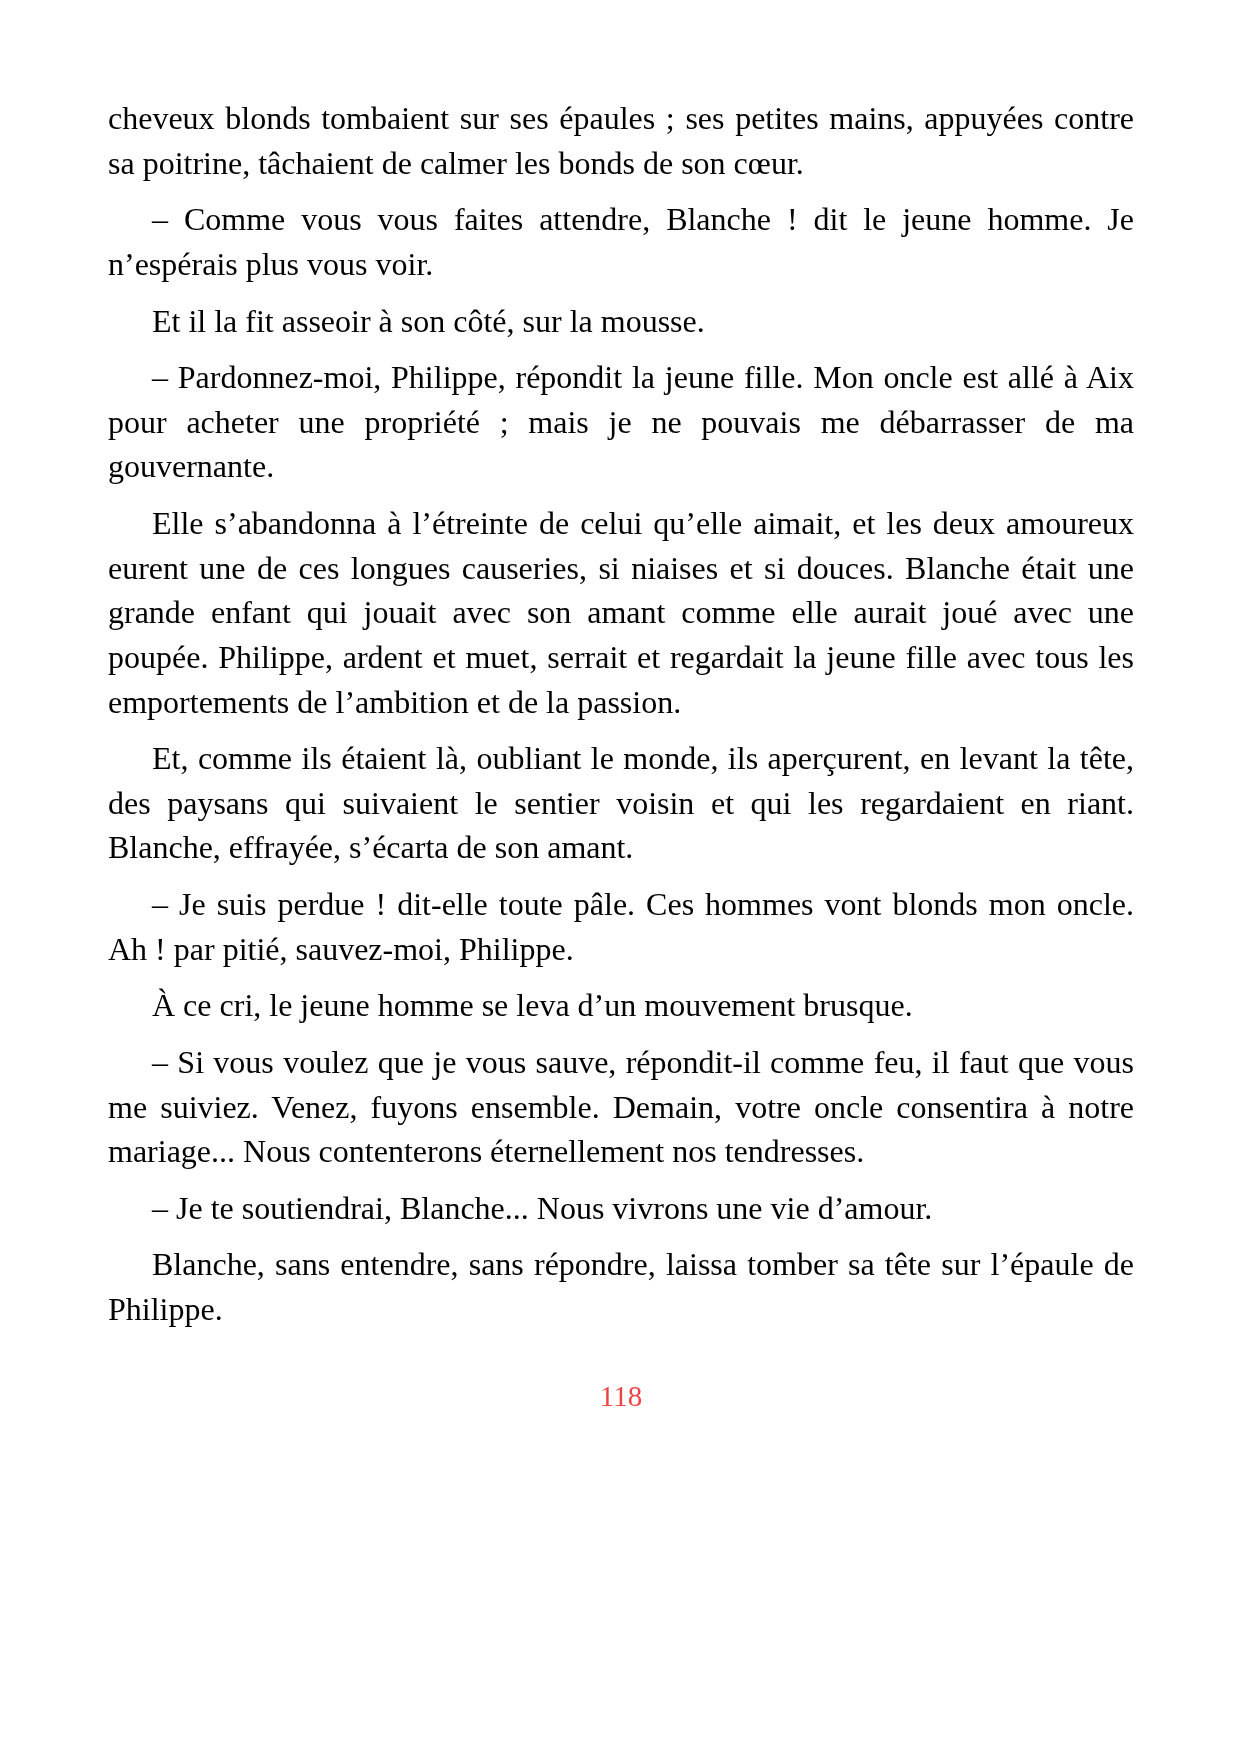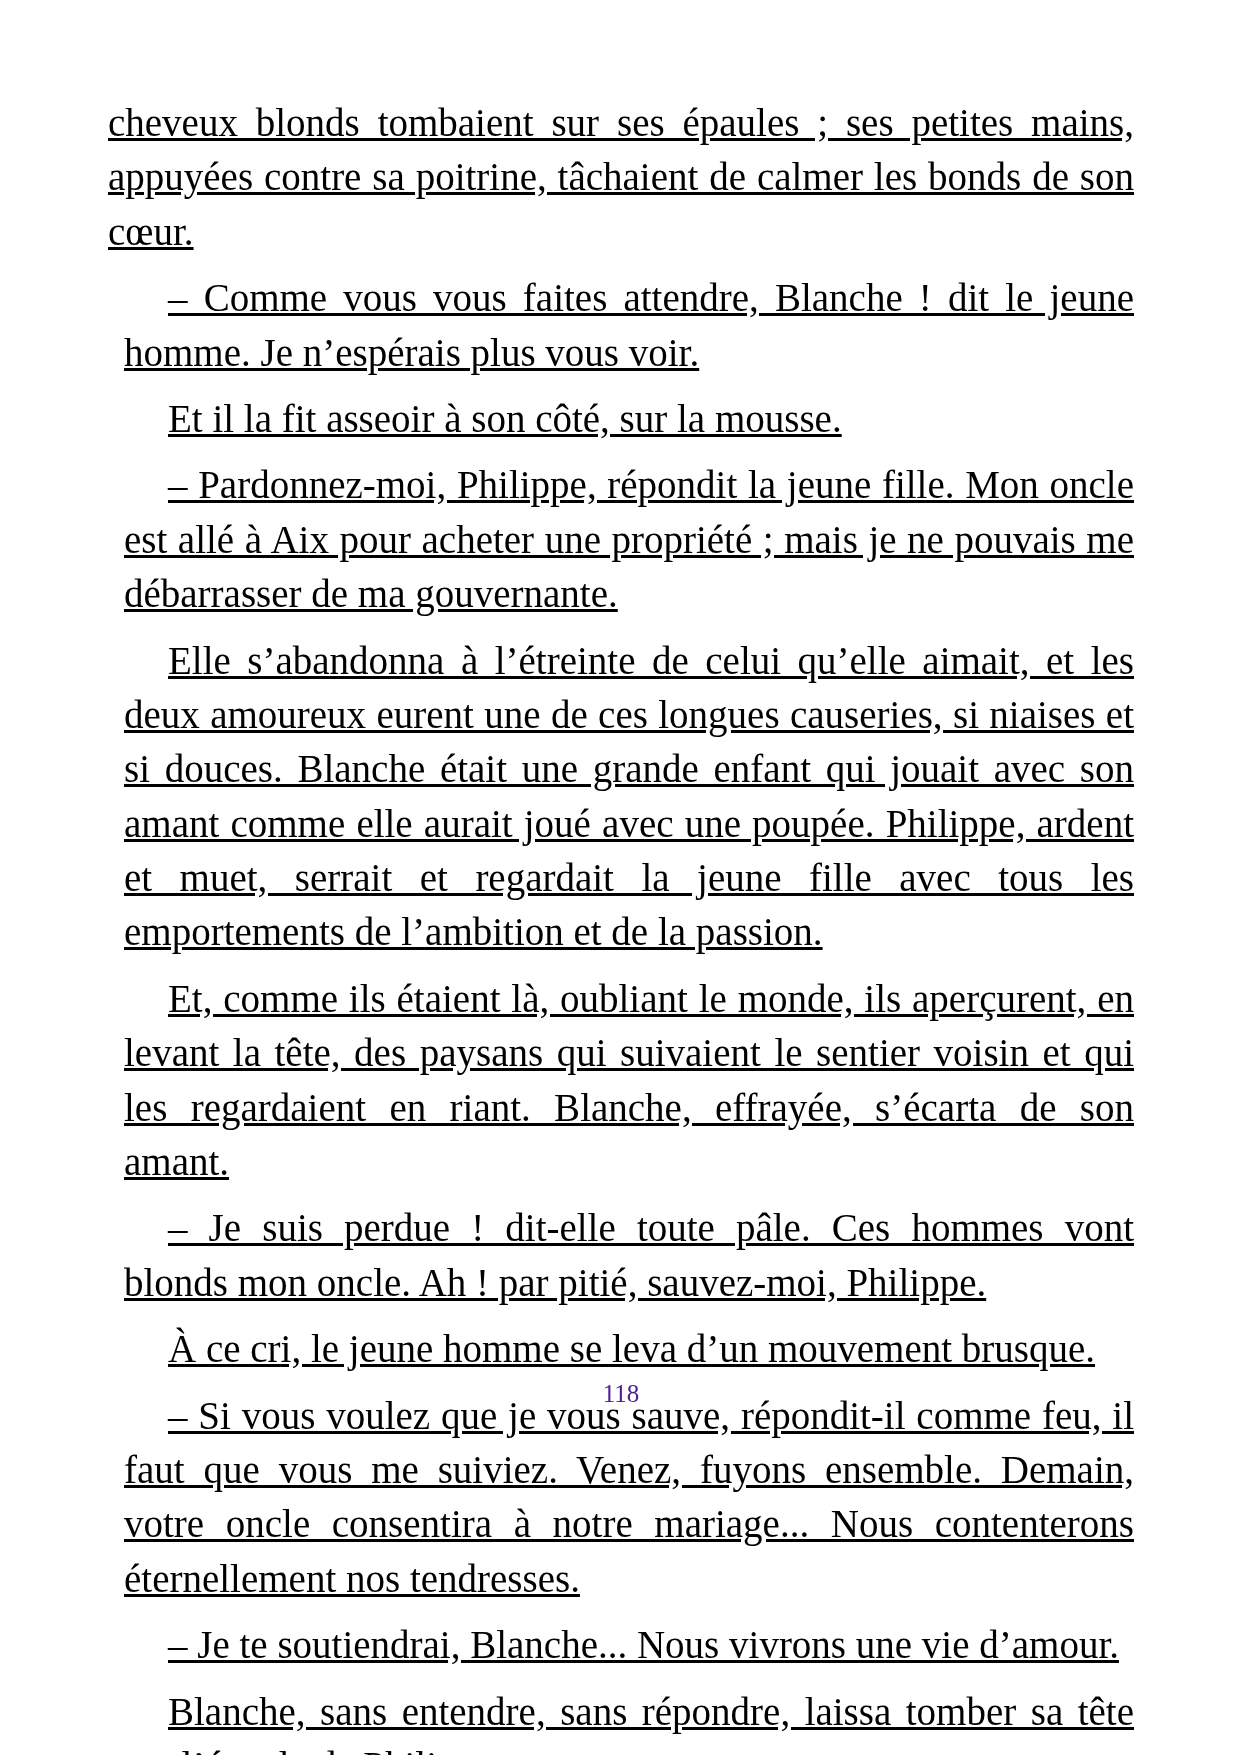--- a/index.html
+++ b/index.html
@@ -17,42 +17,40 @@
     color: #000000;
   }
   .text-block {
     position: absolute;
     left: 108px;
     top: 96px;
     width: 1026px;
   }
   p {
     margin: 0 0 0px 0;
-    font-size: 39px;
+    font-size: 32px;
     line-height: 1.395;
     text-align: justify;
     text-justify: inter-word;
     hyphens: none;
-    text-decoration: underline;
   }
   p.indent {
     text-indent: 44px;
   }
   p + p {
     margin-top: 12px;
-    margin-left: 16px;
   }
   .folio {
     position: absolute;
     left: 0;
     right: 0;
     top: 1380px;
     text-align: center;
-    font-size: 25px;
-    color: #4c1d95;
+    font-size: 29px;
+    color: #ef4444;
     font-family: "Liberation Serif", serif;
   }
 </style>
 </head>
 <body>
 
 <div class="page">
   <div class="text-block">
     <p>cheveux blonds tombaient sur ses épaules ; ses petites mains, appuyées contre sa poitrine, tâchaient de calmer les bonds de son cœur.</p>
     <p class="indent">– Comme vous vous faites attendre, Blanche ! dit le jeune homme. Je n’espérais plus vous voir.</p>

